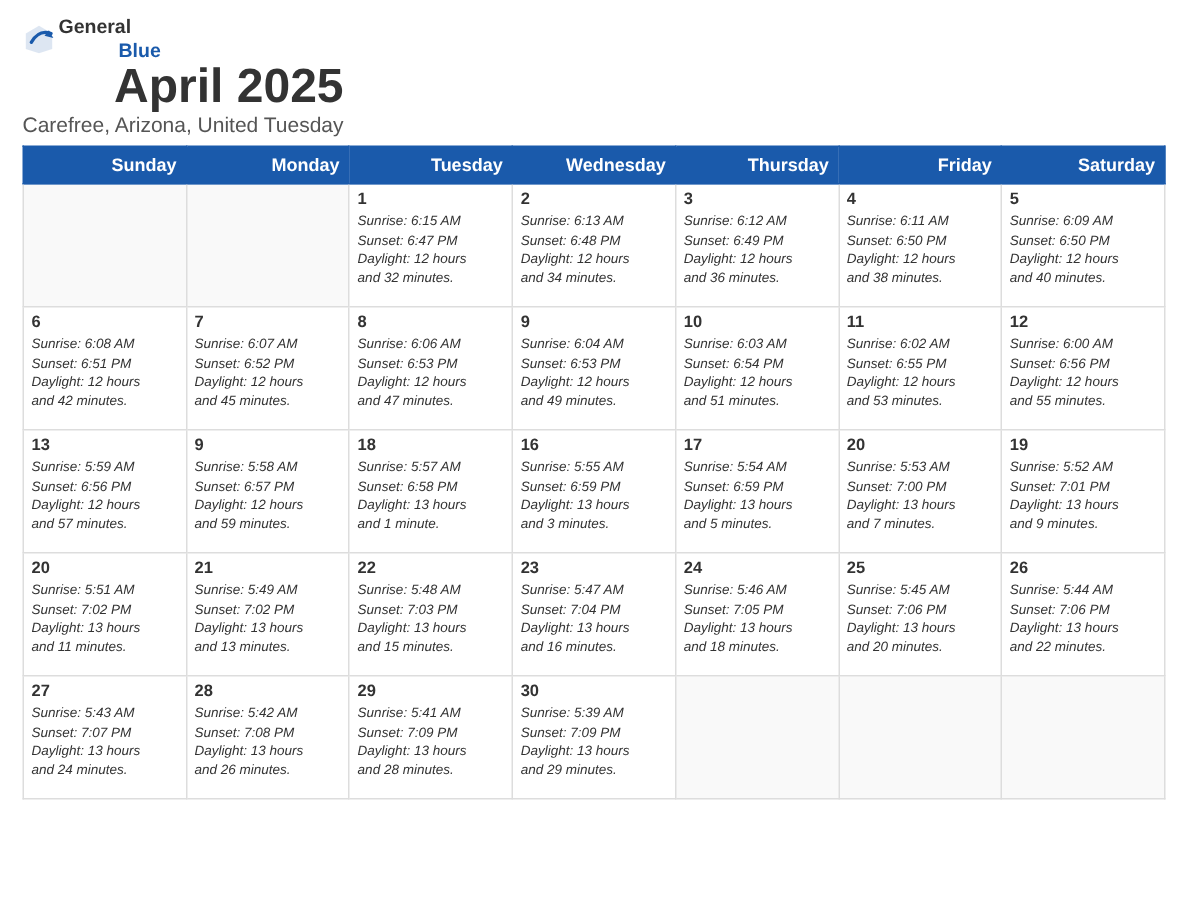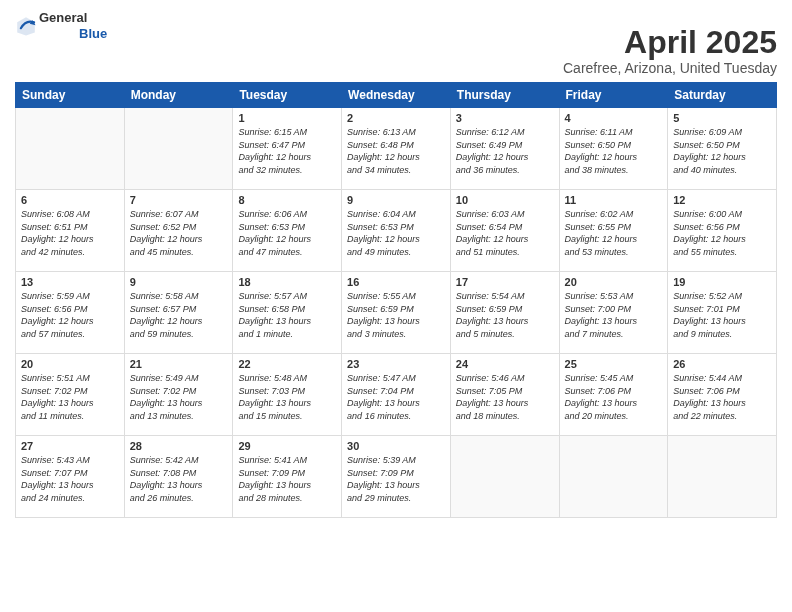--- a/index.html
+++ b/index.html
@@ -14,56 +14,56 @@
       width: 792px;
       height: 612px;
       padding: 10px 15px;
       background: #fff;
     }
     .header {
       display: flex;
       justify-content: space-between;
       align-items: flex-start;
       margin-bottom: 6px;
+      flex-direction: column;
     }
     .logo {
       display: flex;
       align-items: center;
       gap: 2px;
     }
     .logo-icon {
       width: 22px;
       height: 22px;
     }
     .title-block {
       text-align: right;
     }
     .calendar-title {
       font-size: 32px;
       font-weight: bold;
       color: #333;
       line-height: 1;
-      margin-top: 16px;
     }
     .calendar-subtitle {
       font-size: 14px;
       color: #555;
       margin-top: 2px;
     }
     .calendar {
       width: 100%;
       border-collapse: collapse;
       border: 1px solid #ccc;
     }
     .calendar th {
       background: #1a5aab;
       color: #fff;
       font-size: 12px;
       font-weight: bold;
-      text-align: left;
+      text-align: right;
       padding: 5px 6px;
       border: 1px solid #1a5aab;
     }
     .calendar td {
       width: calc(100% / 7);
       vertical-align: top;
       padding: 4px 5px;
       border: 1px solid #ddd;
       font-size: 9.5px;
       color: #333;

